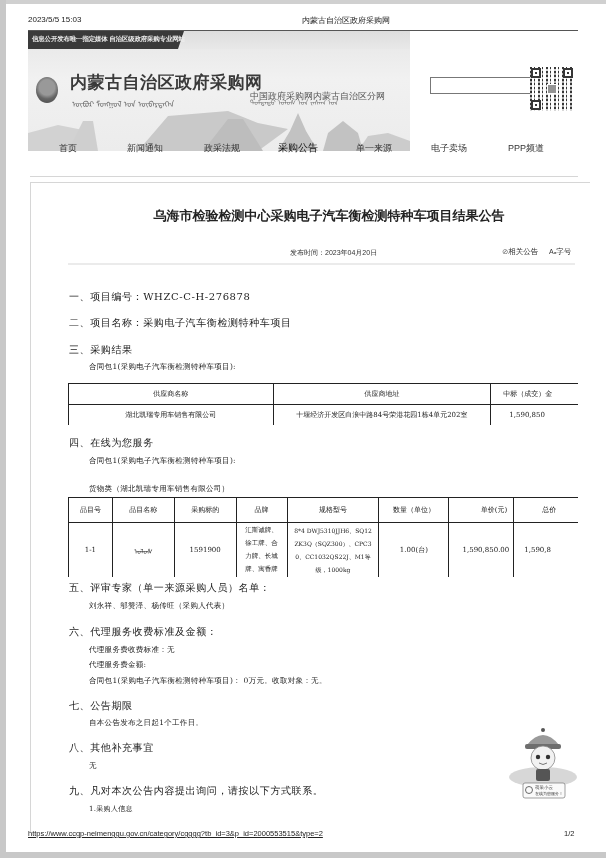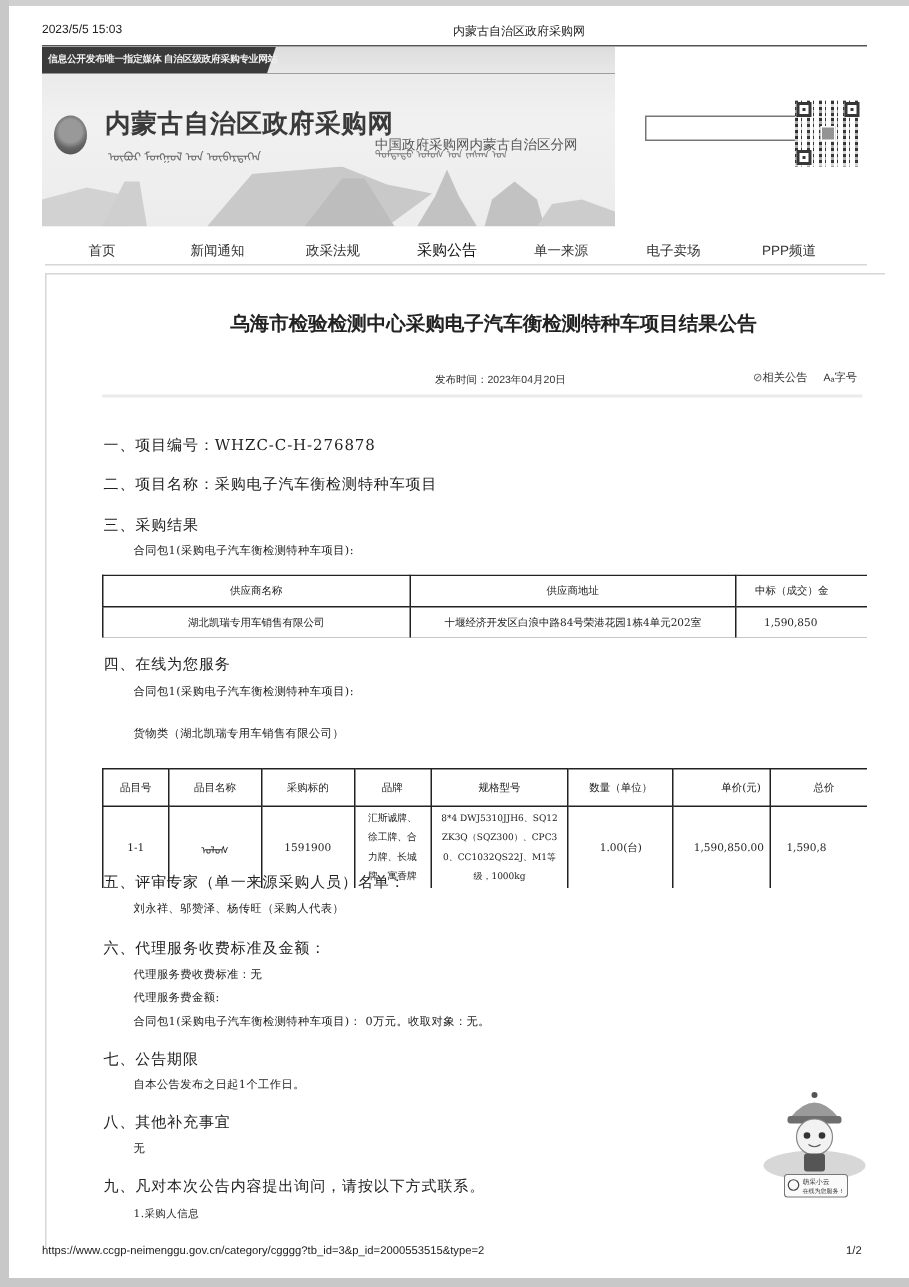--- a/index.html
+++ b/index.html
@@ -29,21 +29,21 @@
   .qr { position: absolute; left: 530px; top: 67px; width: 44px; height: 44px; background:
       repeating-linear-gradient(90deg, #222 0 2px, #fff 2px 4px, #222 4px 5px, #fff 5px 8px),
       #fff; opacity: 0.9; }
   .qr::before { content: ""; position: absolute; inset: 0; background:
       repeating-linear-gradient(0deg, rgba(255,255,255,0.8) 0 2px, transparent 2px 4px, rgba(255,255,255,0.6) 4px 6px, transparent 6px 8px); }
   .qr .finder { position: absolute; width: 10px; height: 10px; border: 2px solid #222; background: #fff; }
   .qr .finder::after { content: ""; position: absolute; left: 2px; top: 2px; width: 2px; height: 2px; background: #222; }
   .qr .f1 { left: 1px; top: 1px; } .qr .f2 { right: 1px; top: 1px; } .qr .f3 { left: 1px; bottom: 1px; }
   .qr .center { position: absolute; left: 17px; top: 17px; width: 10px; height: 10px; background: #888; border: 1px solid #fff; }
 
-  .nav { position: absolute; top: 156px; left: 28px; width: 550px; height: 22px; }
+  .nav { position: absolute; top: 137px; left: 28px; width: 550px; height: 22px; }
   .nav-item { position: absolute; top: 5px; font-size: 9px; color: #333; white-space: nowrap; }
   .nav-item.active { font-weight: normal; font-size: 10px; top: 4px; color: #111; }
   .nav-rule { position: absolute; top: 176px; left: 30px; width: 548px; height: 1px; background: #d6d6d6; }
 
   .content-frame { position: absolute; top: 182px; left: 30px; width: 560px; height: 650px; border-left: 1px solid #d6d6d6; border-top: 1px solid #d6d6d6; }
 
   .doc-title { position: absolute; top: 207px; left: 60px; width: 530px; text-align: center; font-size: 13px; font-weight: bold; color: #222; font-family: "DejaVu Sans", sans-serif; padding-left: 8px; }
   .pubtime { position: absolute; top: 248px; left: 290px; font-size: 7px; color: #333; }
   .related { position: absolute; top: 247px; left: 502px; font-size: 7.5px; color: #333; }
   .fontsize { position: absolute; top: 247px; left: 549px; font-size: 7.5px; color: #333; }
@@ -53,21 +53,21 @@
   .h { position: absolute; left: 69px; font-size: 10px; letter-spacing: 0.6px; }
   .p { position: absolute; left: 89px; font-size: 7.5px; letter-spacing: 0.3px; }
 
   table.grid { position: absolute; border-collapse: collapse; font-family: "DejaVu Serif", serif; font-size: 7px; color: #222; }
   table.grid td, table.grid th { border: 1px solid #222; font-weight: normal; text-align: center; vertical-align: middle; overflow: hidden; white-space: nowrap; }
   .clip-right { position: absolute; overflow: hidden; }
 
   .mascot { position: absolute; left: 503px; top: 727px; width: 80px; height: 75px; }
 
   .print-footer { position: absolute; top: 829px; left: 28px; width: 550px; font-size: 7.5px; color: #222; }
-  .print-footer .url { position: absolute; left: 0; top: 0; }
+  .print-footer .url { position: absolute; left: 0; top: 0; text-decoration: underline; }
   .print-footer .pg { position: absolute; left: 536px; top: 0; }
 </style>
 </head>
 <body>
 
 <div class="page-shadow-top"></div>
 <div class="page-shadow-left"></div>
 <div class="page-shadow-bottom"></div>
 
 <div class="print-header">
@@ -147,21 +147,21 @@
         <td style="text-align:left; padding-left:18px">1,590,850</td>
       </tr>
     </tbody>
       </table>
   </div>
 
   <div class="h" style="top:436px">四、在线为您服务</div>
   <div class="p" style="top:456px">合同包1(采购电子汽车衡检测特种车项目):</div>
   <div class="p" style="top:484px">货物类（湖北凯瑞专用车销售有限公司）</div>
 
-  <div class="clip-right" style="left:68px; top:512px; width:510px; height:80px;text-decoration:underline;">
+  <div class="clip-right" style="left:68px; top:497px; width:510px; height:80px;text-decoration:underline;">
     <table class="grid" style="left:0; top:0; width:560px; height:80px;">
       <tbody>
           <tr style="height:25px">
         <th style="width:44px">品目号</th>
         <th style="width:62px">品目名称</th>
         <th style="width:62px">采购标的</th>
         <th style="width:51px">品牌</th>
         <th style="width:92px">规格型号</th>
         <th style="width:70px">数量（单位）</th>
         <th style="width:65px; text-align:right; padding-right:6px">单价(元)</th>

